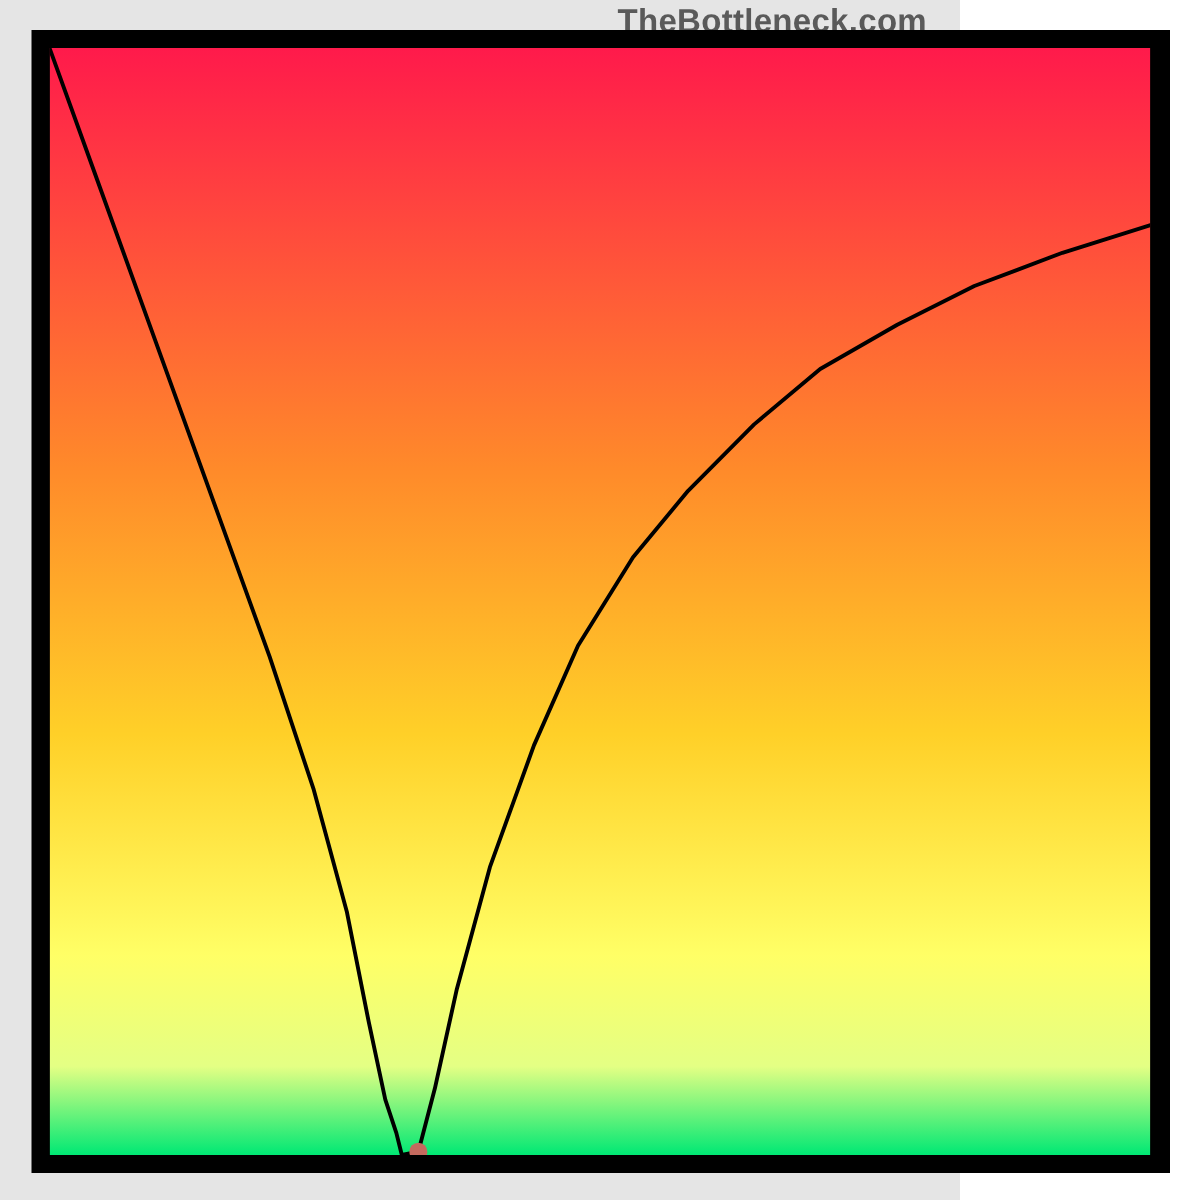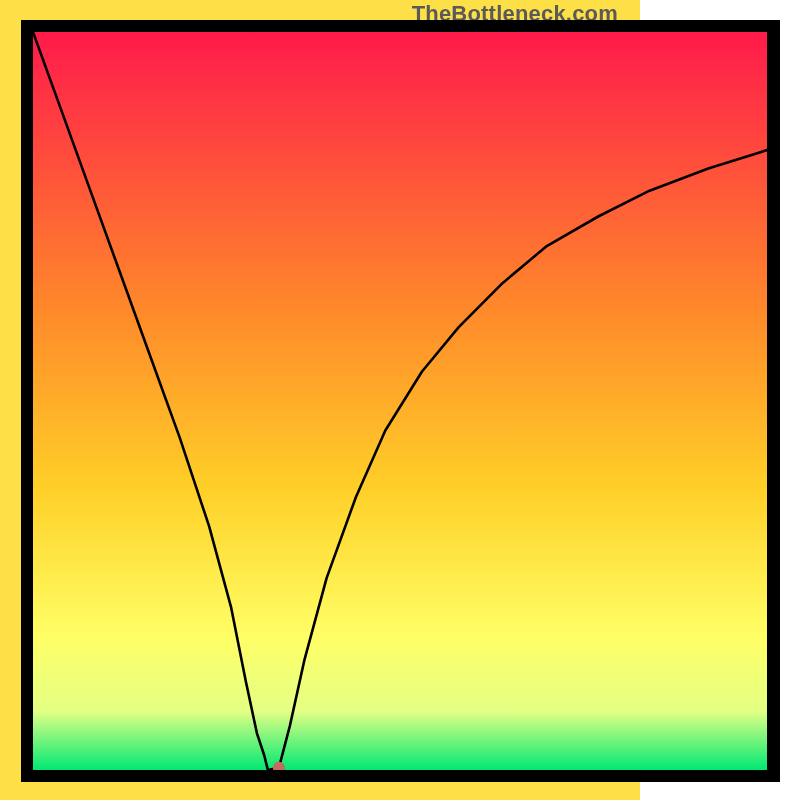--- a/index.html
+++ b/index.html
@@ -8,21 +8,21 @@
     width: 800px;
     height: 800px;
     background: #ffffff;
     overflow: hidden;
     font-family: Arial, Helvetica, sans-serif;
   }
   .stage {
     position: relative;
     width: 640px;
     height: 800px;
-    background: #fde047;
+    background: #e5e5e5;
   }
   .frame {
     position: absolute;
     left: 21px;
     top: 20px;
     width: 759px;
     height: 762px;
     background: #000000;
   }
   .plot {

